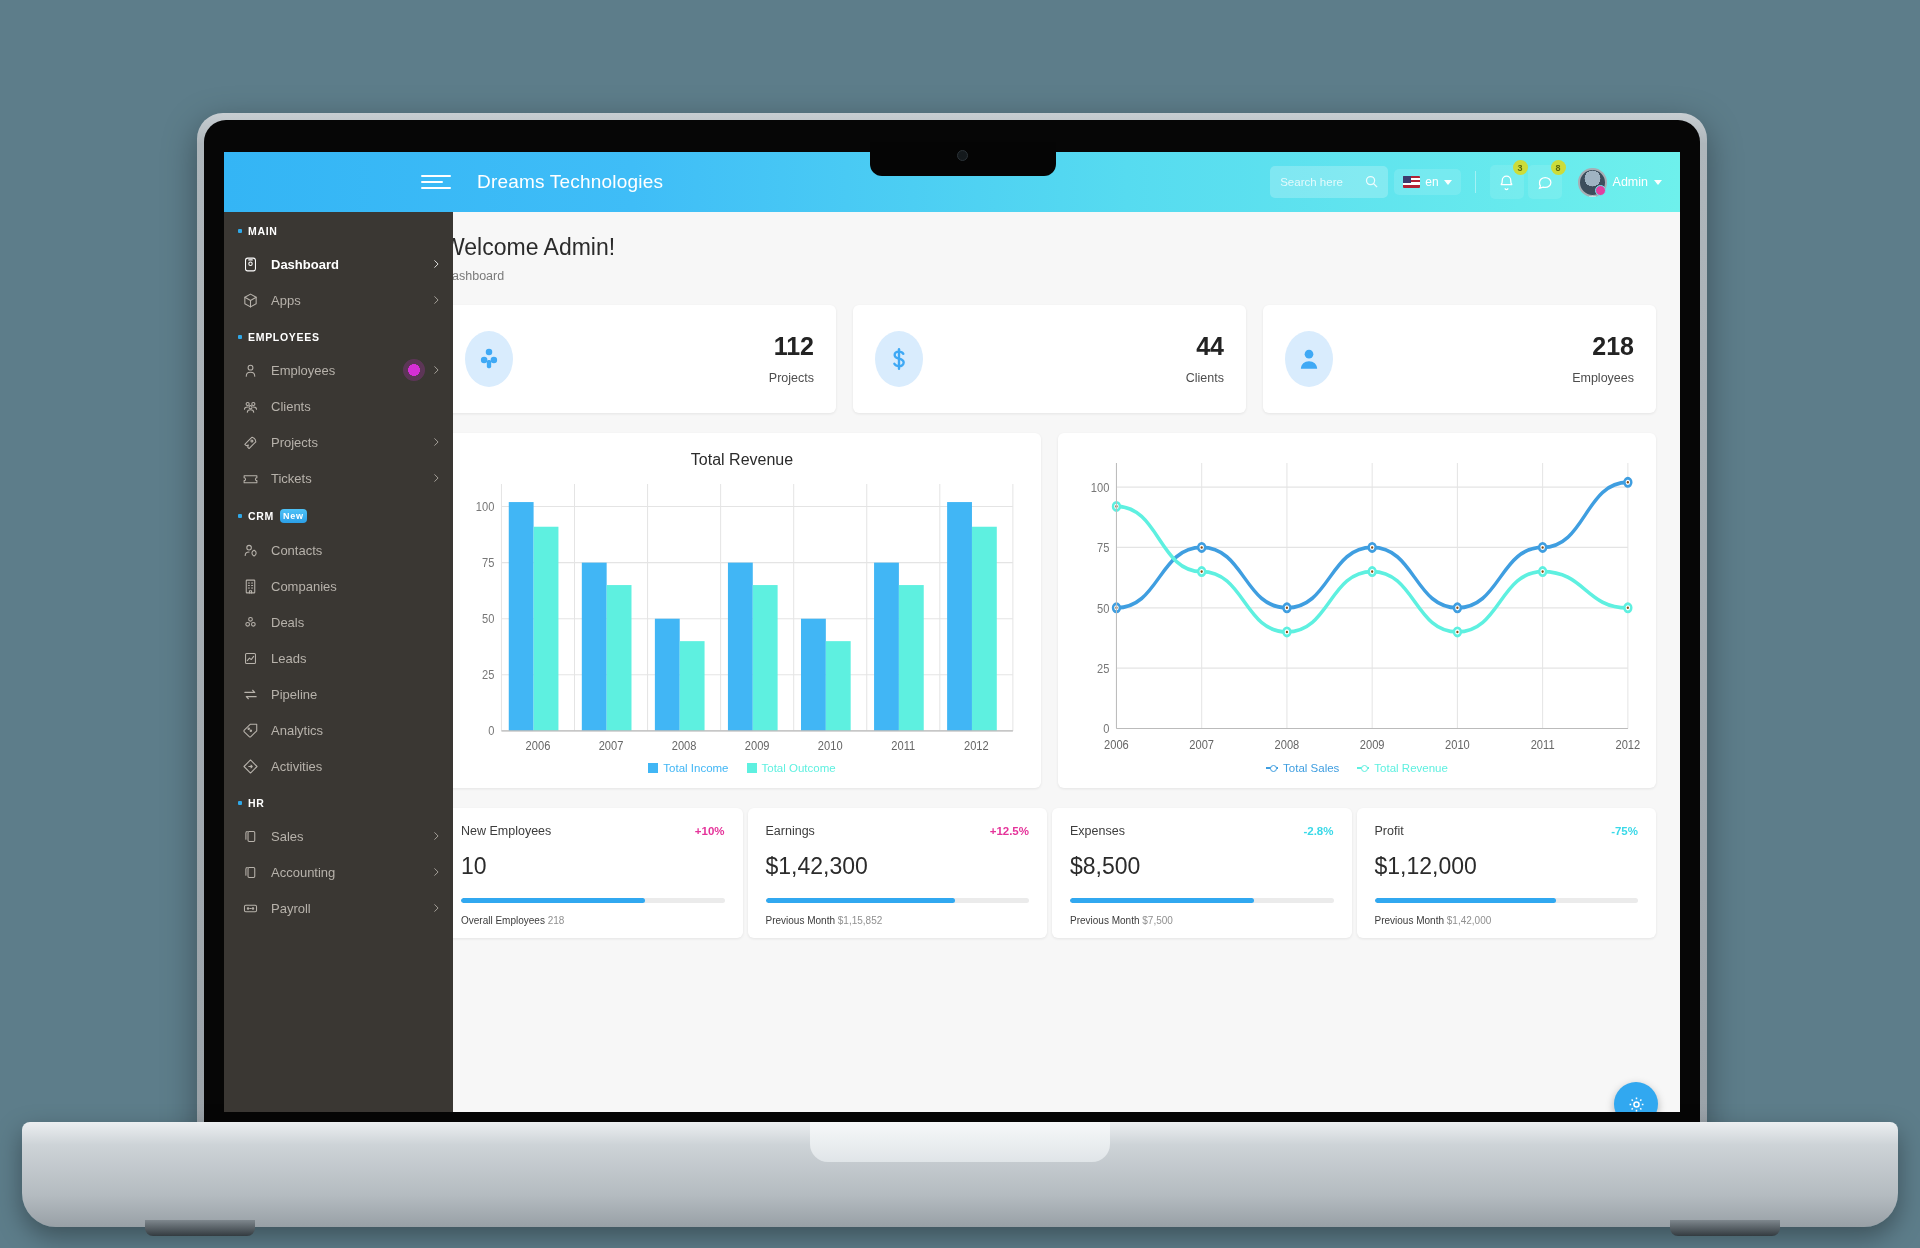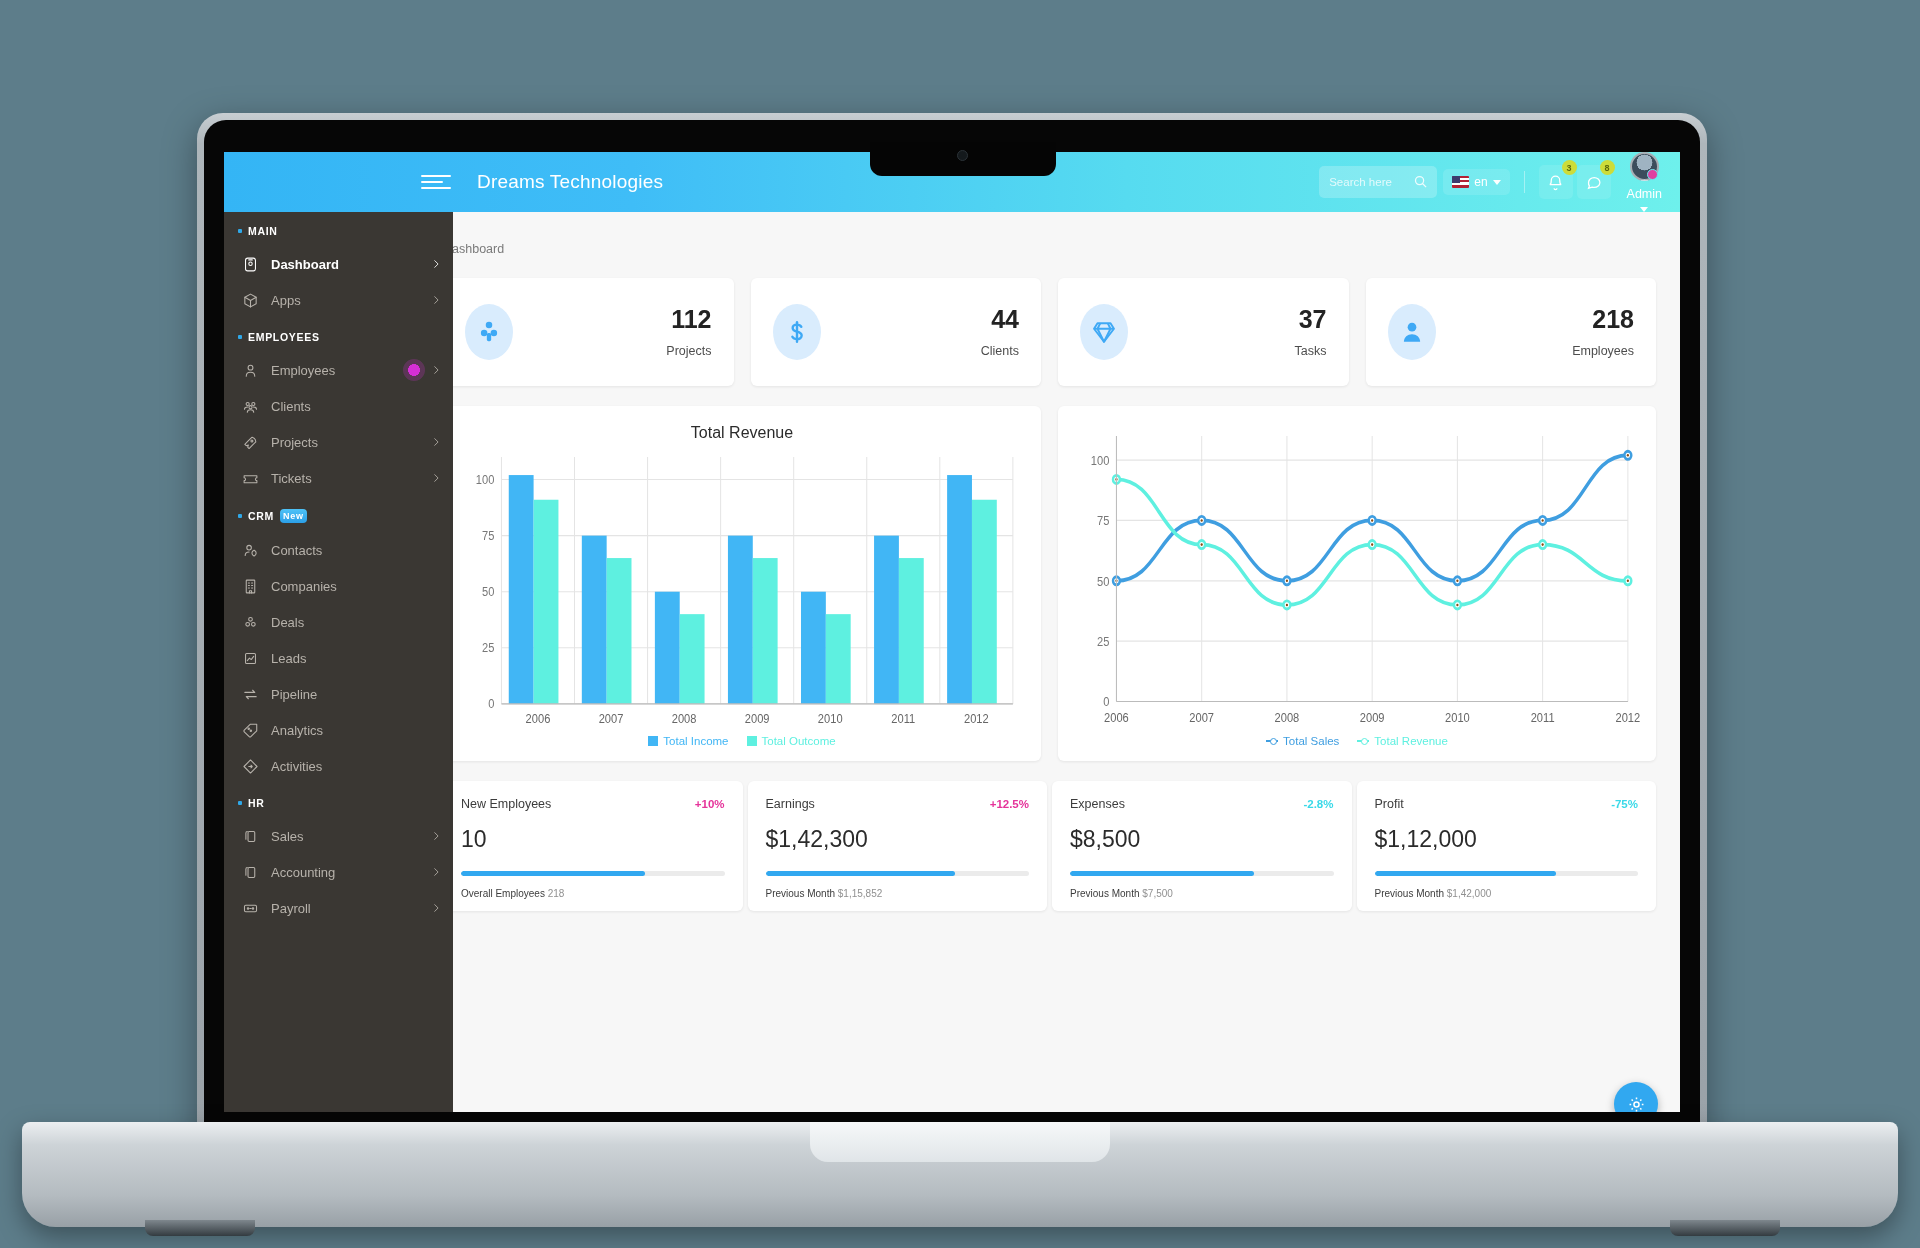--- a/index.html
+++ b/index.html
@@ -85,21 +85,21 @@
       linear-gradient(180deg,#b22234 0 18%,#fff 18% 36%,#b22234 36% 54%,#fff 54% 72%,#b22234 72% 100%);
       position: relative; border-radius: 1px; overflow: hidden; }
   .flag::after { content:""; position:absolute; left:0; top:0; width:8px; height:7px; background:#3c3b6e; }
   .divider-v { width: 1px; height: 22px; background: rgba(255,255,255,.4); margin: 0 10px; }
   .nav-ico { position: relative; width: 34px; height: 34px; border-radius: 5px;
              display: flex; align-items: center; justify-content: center;
              background: rgba(255,255,255,.10); cursor: pointer; }
   .badge { position: absolute; top: -5px; right: -4px; min-width: 15px; height: 15px;
            background: #cddc39; color: #5a6a0a; border-radius: 50%; font-size: 9px;
            display: flex; align-items: center; justify-content: center; font-weight: bold; }
-  .user-wrap { display: flex; align-items: center; gap: 6px; margin-left: 12px; cursor: pointer; flex-direction: column; }
+  .user-wrap { display: flex; align-items: center; gap: 6px; margin-left: 12px; cursor: pointer; }
   .avatar { position: relative; width: 29px; height: 29px; border-radius: 50%;
             background: radial-gradient(circle at 50% 34%, #9fb3c2 0 38%, #3c4d5c 39% 100%);
             border: 2px solid rgba(255,255,255,.55); }
   .avatar::after { content:""; position:absolute; right:-1px; bottom:-1px; width:9px; height:9px;
                    border-radius:50%; background:#e040a0; border:1.5px solid #6ae8ee; }
   .user-name { color: #fff; font-size: 12.5px; }
   .caret { width: 0; height: 0; border-left: 4px solid transparent; border-right: 4px solid transparent;
            border-top: 5px solid #fff; }
 
   
@@ -437,20 +437,21 @@
           <span>Payroll</span>
           <span class="chev">
             <svg viewBox="0 0 24 24" fill="none" stroke="currentColor" stroke-width="2.4" stroke-linecap="round" stroke-linejoin="round">
               <path d="M9 4l8 8-8 8"></path>
             </svg>
           </span>
         </div>
       </div>
 
     <div class="content">
+      <div class="page-title">Welcome Admin!</div>
       <div class="breadcrumb">Dashboard</div>
 
       <div class="stat-row" id="stat-row">
           <div class="stat-card">
             <div class="stat-ico">
               <svg viewBox="0 0 24 24" fill="#3fa9f5">
                 <circle cx="12" cy="5.5" r="3"></circle>
                 <circle cx="7.5" cy="13" r="3"></circle>
                 <circle cx="16.5" cy="13" r="3"></circle>
                 <rect x="10" y="13" width="4" height="7.5" rx="1.5"></rect>
@@ -464,32 +465,20 @@
           <div class="stat-card">
             <div class="stat-ico">
               <svg viewBox="0 0 24 24" fill="none" stroke="#3fa9f5" stroke-width="2.2" stroke-linecap="round">
                 <path d="M12 3v18"></path>
                 <path d="M16 7.2c-.8-1.4-2.3-2-4-2-2.2 0-4 1.2-4 3.1 0 2 1.7 2.8 4 3.4 2.4.6 4.3 1.5 4.3 3.6 0 2-1.9 3.3-4.3 3.3-1.9 0-3.5-.7-4.3-2.2"></path>
               </svg>
             </div>
             <div class="stat-txt">
               <div class="stat-num">44</div>
               <div class="stat-lab">Clients</div>
-            </div>
-          </div>
-          <div class="stat-card">
-            <div class="stat-ico">
-              <svg viewBox="0 0 24 24" fill="none" stroke="#3fa9f5" stroke-width="1.8" stroke-linejoin="round">
-                <path d="M6 4h12l3.2 5L12 21 2.8 9z"></path>
-                <path d="M2.8 9h18.4M8.5 4 6 9l6 12 6-12-2.5-5"></path>
-              </svg>
-            </div>
-            <div class="stat-txt">
-              <div class="stat-num">37</div>
-              <div class="stat-lab">Tasks</div>
             </div>
           </div>
           <div class="stat-card">
             <div class="stat-ico">
               <svg viewBox="0 0 24 24" fill="#3fa9f5">
                 <circle cx="12" cy="7.5" r="4"></circle>
                 <path d="M4.5 21c0-4.2 3.4-7 7.5-7s7.5 2.8 7.5 7z"></path>
               </svg>
             </div>
             <div class="stat-txt">

